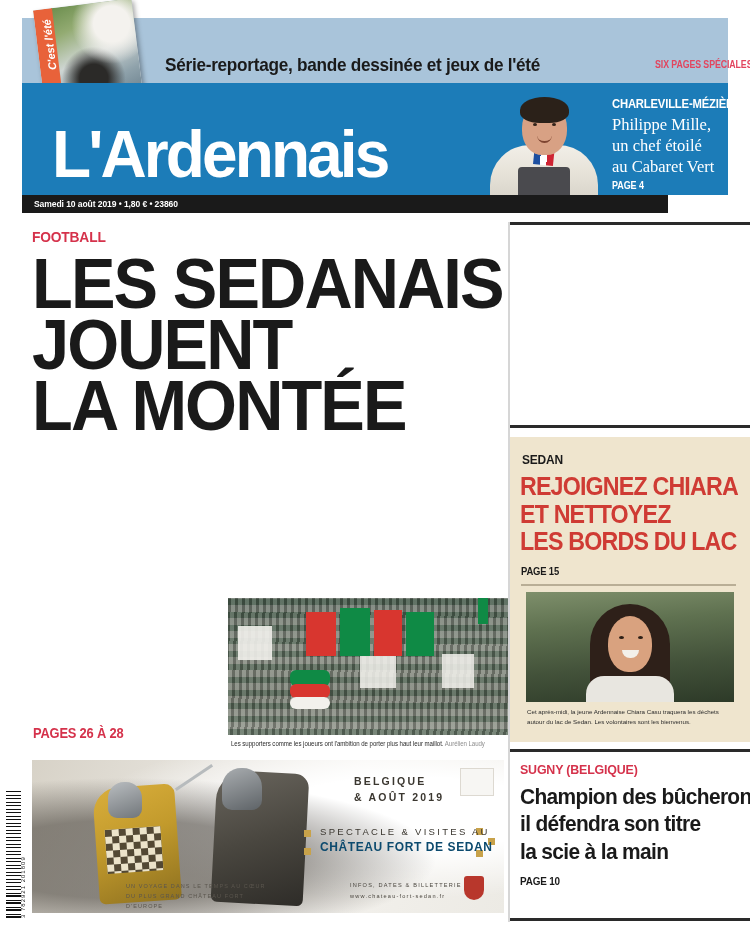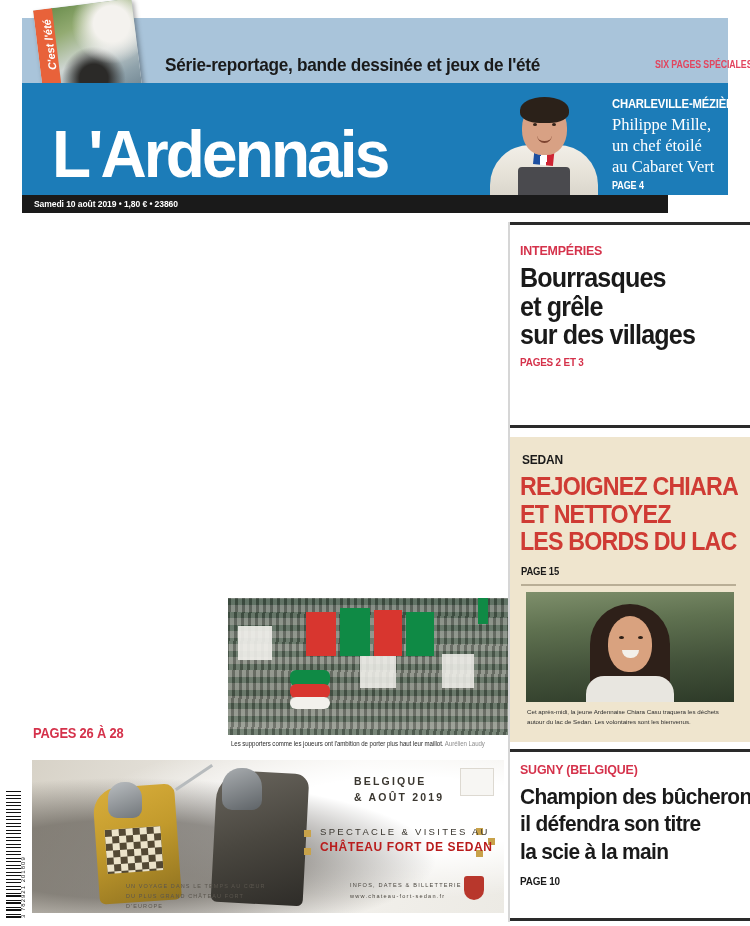--- a/index.html
+++ b/index.html
@@ -284,21 +284,21 @@
   .ad-dates{
     position:absolute;left:322px;top:14px;width:130px;text-align:left;
     color:#3b3730;font-size:10.5px;font-weight:bold;letter-spacing:2.2px;line-height:1.5;
   }
   .ad-spec{
     position:absolute;left:288px;top:66px;width:150px;
     color:#3b3730;font-size:9.5px;letter-spacing:2.3px;white-space:nowrap;
   }
   .ad-castle{
     position:absolute;left:288px;top:80px;width:160px;
-    color:#b91c1c;font-size:12px;font-weight:bold;letter-spacing:0.6px;white-space:nowrap;
+    color:#0c4a6e;font-size:12px;font-weight:bold;letter-spacing:0.6px;white-space:nowrap;
   }
   .ad-info{
     position:absolute;left:318px;top:120px;width:130px;
     color:#4a463f;font-size:5.6px;letter-spacing:1.2px;line-height:1.9;
   }
   .ad-sq{position:absolute;background:#c8a24a;width:7px;height:7px;}
   .ad-crest{
     position:absolute;left:432px;top:116px;width:20px;height:24px;
     background:#b8372c;border-radius:3px 3px 10px 10px;
   }
@@ -373,20 +373,28 @@
   <div class="datestrip">
     <span>Samedi 10 août 2019 • 1,80 € • 23860</span>
   </div>
 
   <div class="vrule"></div>
   <div class="hrule" style="left:510px;top:222px;width:240px;height:3px;"></div>
   <div class="hrule" style="left:510px;top:425px;width:240px;height:3px;"></div>
   <div class="hrule" style="left:510px;top:749px;width:240px;height:3px;"></div>
   <div class="hrule" style="left:510px;top:918px;width:240px;height:3px;"></div>
 
+  <div class="lead">
+    <div class="kicker-red">FOOTBALL</div>
+    <div class="lead-title">
+      <div>LES SEDANAIS</div>
+      <div>JOUENT</div>
+      <div>LA MONTÉE</div>
+    </div>
+  </div>
 
   <div class="lead-pages">PAGES 26 À 28</div>
 
   <div class="foot-photo">
     <div class="crowd"></div>
     <div class="flag f-red" style="left:78px;top:14px;width:30px;height:44px;"></div>
     <div class="flag f-green" style="left:112px;top:10px;width:30px;height:48px;"></div>
     <div class="flag f-red" style="left:146px;top:12px;width:28px;height:46px;"></div>
     <div class="flag f-green" style="left:178px;top:14px;width:28px;height:44px;"></div>
     <div class="flag f-white" style="left:10px;top:28px;width:34px;height:34px;opacity:.9;"></div>
@@ -395,29 +403,20 @@
     <div class="flag f-green" style="left:62px;top:72px;width:40px;height:16px;border-radius:6px;"></div>
     <div class="flag f-red" style="left:62px;top:86px;width:40px;height:14px;border-radius:6px;"></div>
     <div class="flag f-white" style="left:62px;top:99px;width:40px;height:12px;border-radius:6px;"></div>
     <div class="flag f-green" style="left:250px;top:0px;width:10px;height:26px;"></div>
   </div>
   <div class="photo-credit">
     <span>Les supporters comme les joueurs ont l'ambition de porter plus haut leur maillot.</span>
     <i>Aurélien Laudy</i>
   </div>
 
-  <div class="rcol" style="top:243px;">
-    <div class="r-kicker">INTEMPÉRIES</div>
-    <div class="r-title">
-      <div>Bourrasques</div>
-      <div>et grêle</div>
-      <div>sur des villages</div>
-    </div>
-    <div class="r-pages">PAGES 2 ET 3</div>
-  </div>
 
   <div class="sedan-block">
     <div class="sedan-kicker">SEDAN</div>
     <div class="sedan-title">
       <div>REJOIGNEZ CHIARA</div>
       <div>ET NETTOYEZ</div>
       <div>LES BORDS DU LAC</div>
     </div>
     <div class="sedan-page">PAGE 15</div>
     <div class="sedan-underline"></div>

